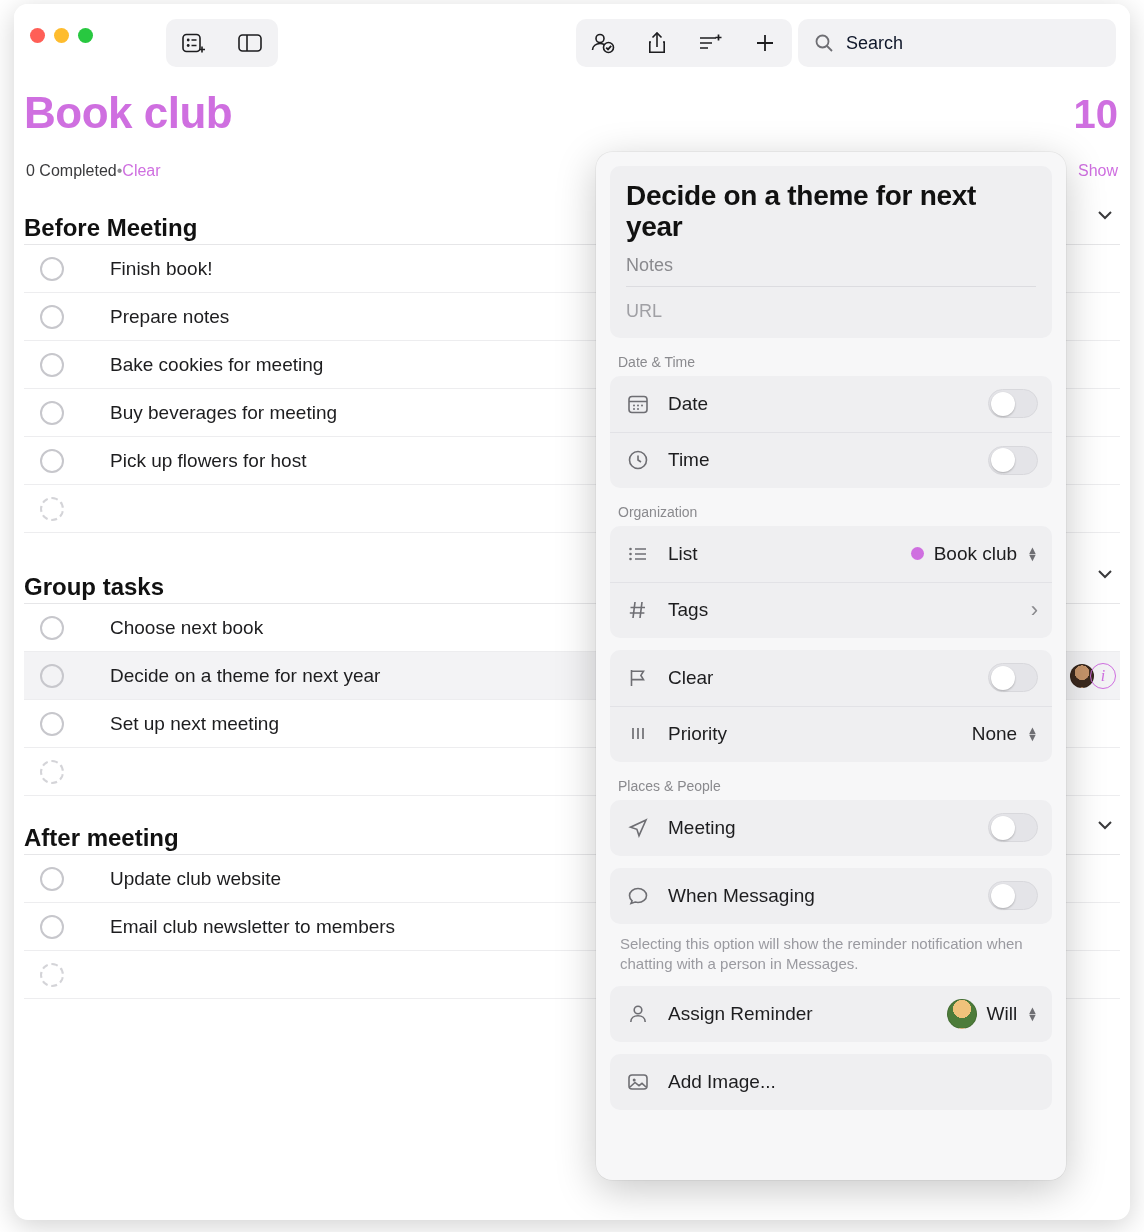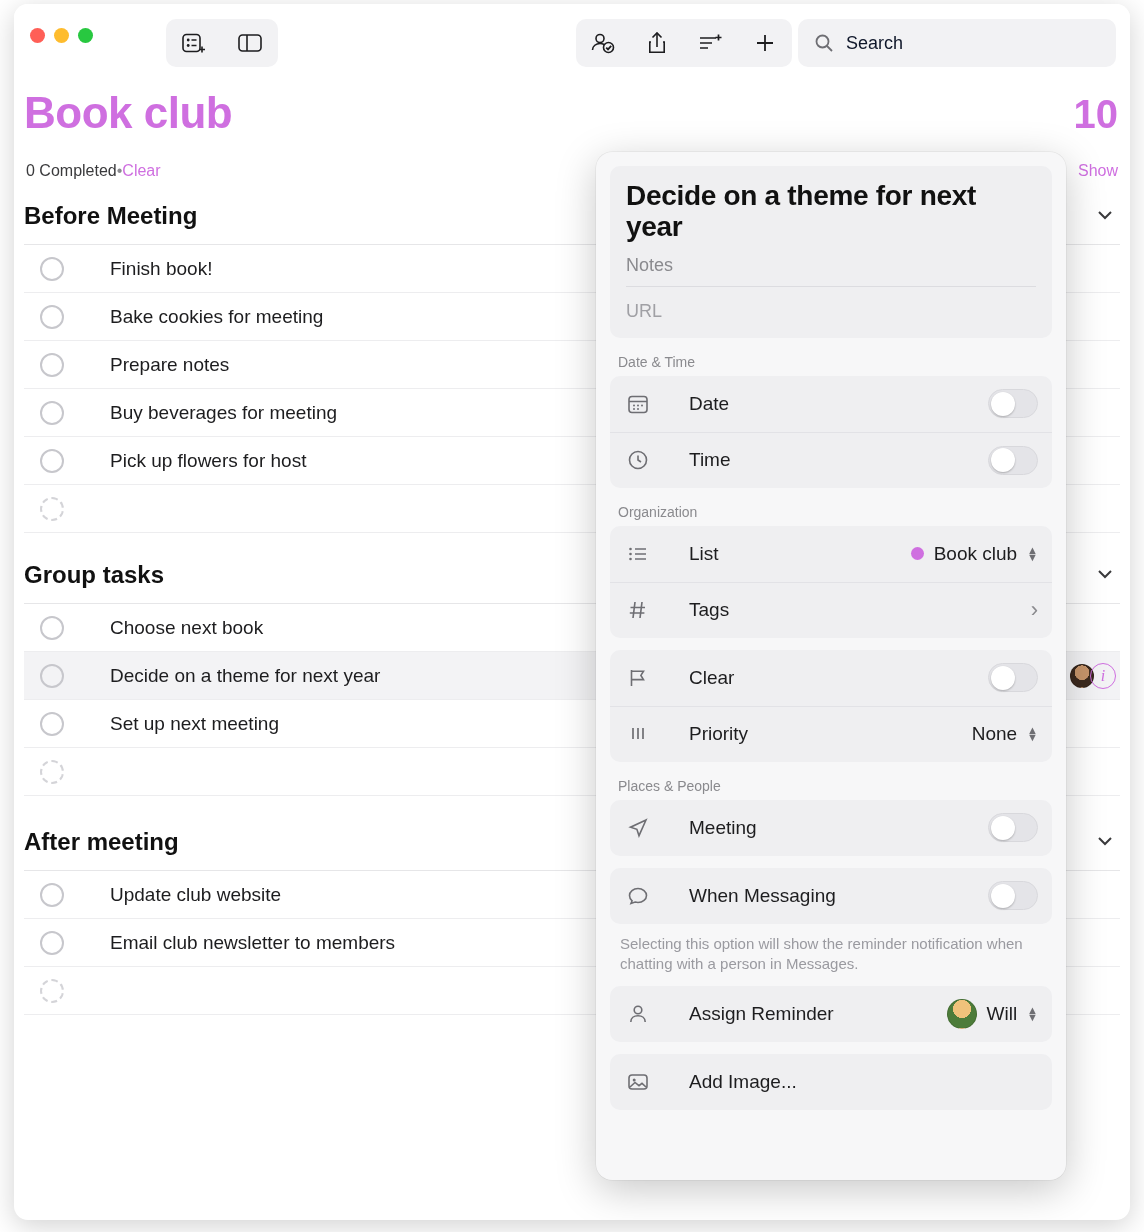--- a/index.html
+++ b/index.html
@@ -137,21 +137,21 @@
   }
   .section-head {
     position: relative;
     height: 46px;
     border-bottom: 1px solid #e6e6e8;
     margin: 0 10px;
   }
   .section-title {
     position: absolute;
     left: 0;
-    top: 4px;
+    top: 16px;
     font-size: 24px;
     font-weight: bold;
     color: #111;
   }
   .chev {
     position: absolute;
     right: 4px;
     top: 6px;
     color: #3a3a3c;
   }
@@ -258,21 +258,20 @@
     color: #8a8a8e;
     margin: 16px 0 6px 8px;
   }
   .prow {
     position: relative;
     height: 56px;
     display: flex;
     align-items: center;
     padding: 0 14px;
     box-sizing: border-box;
-    gap: 21px;
   }
   .prow.bordered { border-top: 1px solid #e2e2e6; }
   .picon {
     width: 28px;
     display: flex; align-items: center; justify-content: center;
     color: #6e6e73;
     flex: none;
   }
   .plabel {
     margin-left: 16px;
@@ -427,25 +426,25 @@
             <path d="M5 8l6 6 6-6"></path>
           </svg>
         </div>
       </div>
       <div class="row">
         <div class="circle"></div>
         <div class="row-text">Finish book!</div>
       </div>
       <div class="row">
         <div class="circle"></div>
+        <div class="row-text">Prepare notes</div>
+      </div>
+      <div class="row">
+        <div class="circle"></div>
         <div class="row-text">Bake cookies for meeting</div>
-      </div>
-      <div class="row">
-        <div class="circle"></div>
-        <div class="row-text">Prepare notes</div>
       </div>
       <div class="row">
         <div class="circle"></div>
         <div class="row-text">Buy beverages for meeting</div>
       </div>
       <div class="row">
         <div class="circle"></div>
         <div class="row-text">Pick up flowers for host</div>
       </div>
       <div class="row empty">
@@ -475,21 +474,21 @@
       <div class="row">
         <div class="circle"></div>
         <div class="row-text">Set up next meeting</div>
       </div>
       <div class="row empty">
         <div class="circle dashed"></div>
       </div>
     </div>
 
     <div class="section">
-      <div class="section-head" style="margin-top:28px;">
+      <div class="section-head" style="margin-top:12px;">
         <div class="section-title">After meeting</div>
         <div class="chev">
           <svg width="22" height="22" viewBox="0 0 22 22" fill="none" stroke="#3a3a3c" stroke-width="2">
             <path d="M5 8l6 6 6-6"></path>
           </svg>
         </div>
       </div>
       <div class="row">
         <div class="circle"></div>
         <div class="row-text">Update club website</div>

